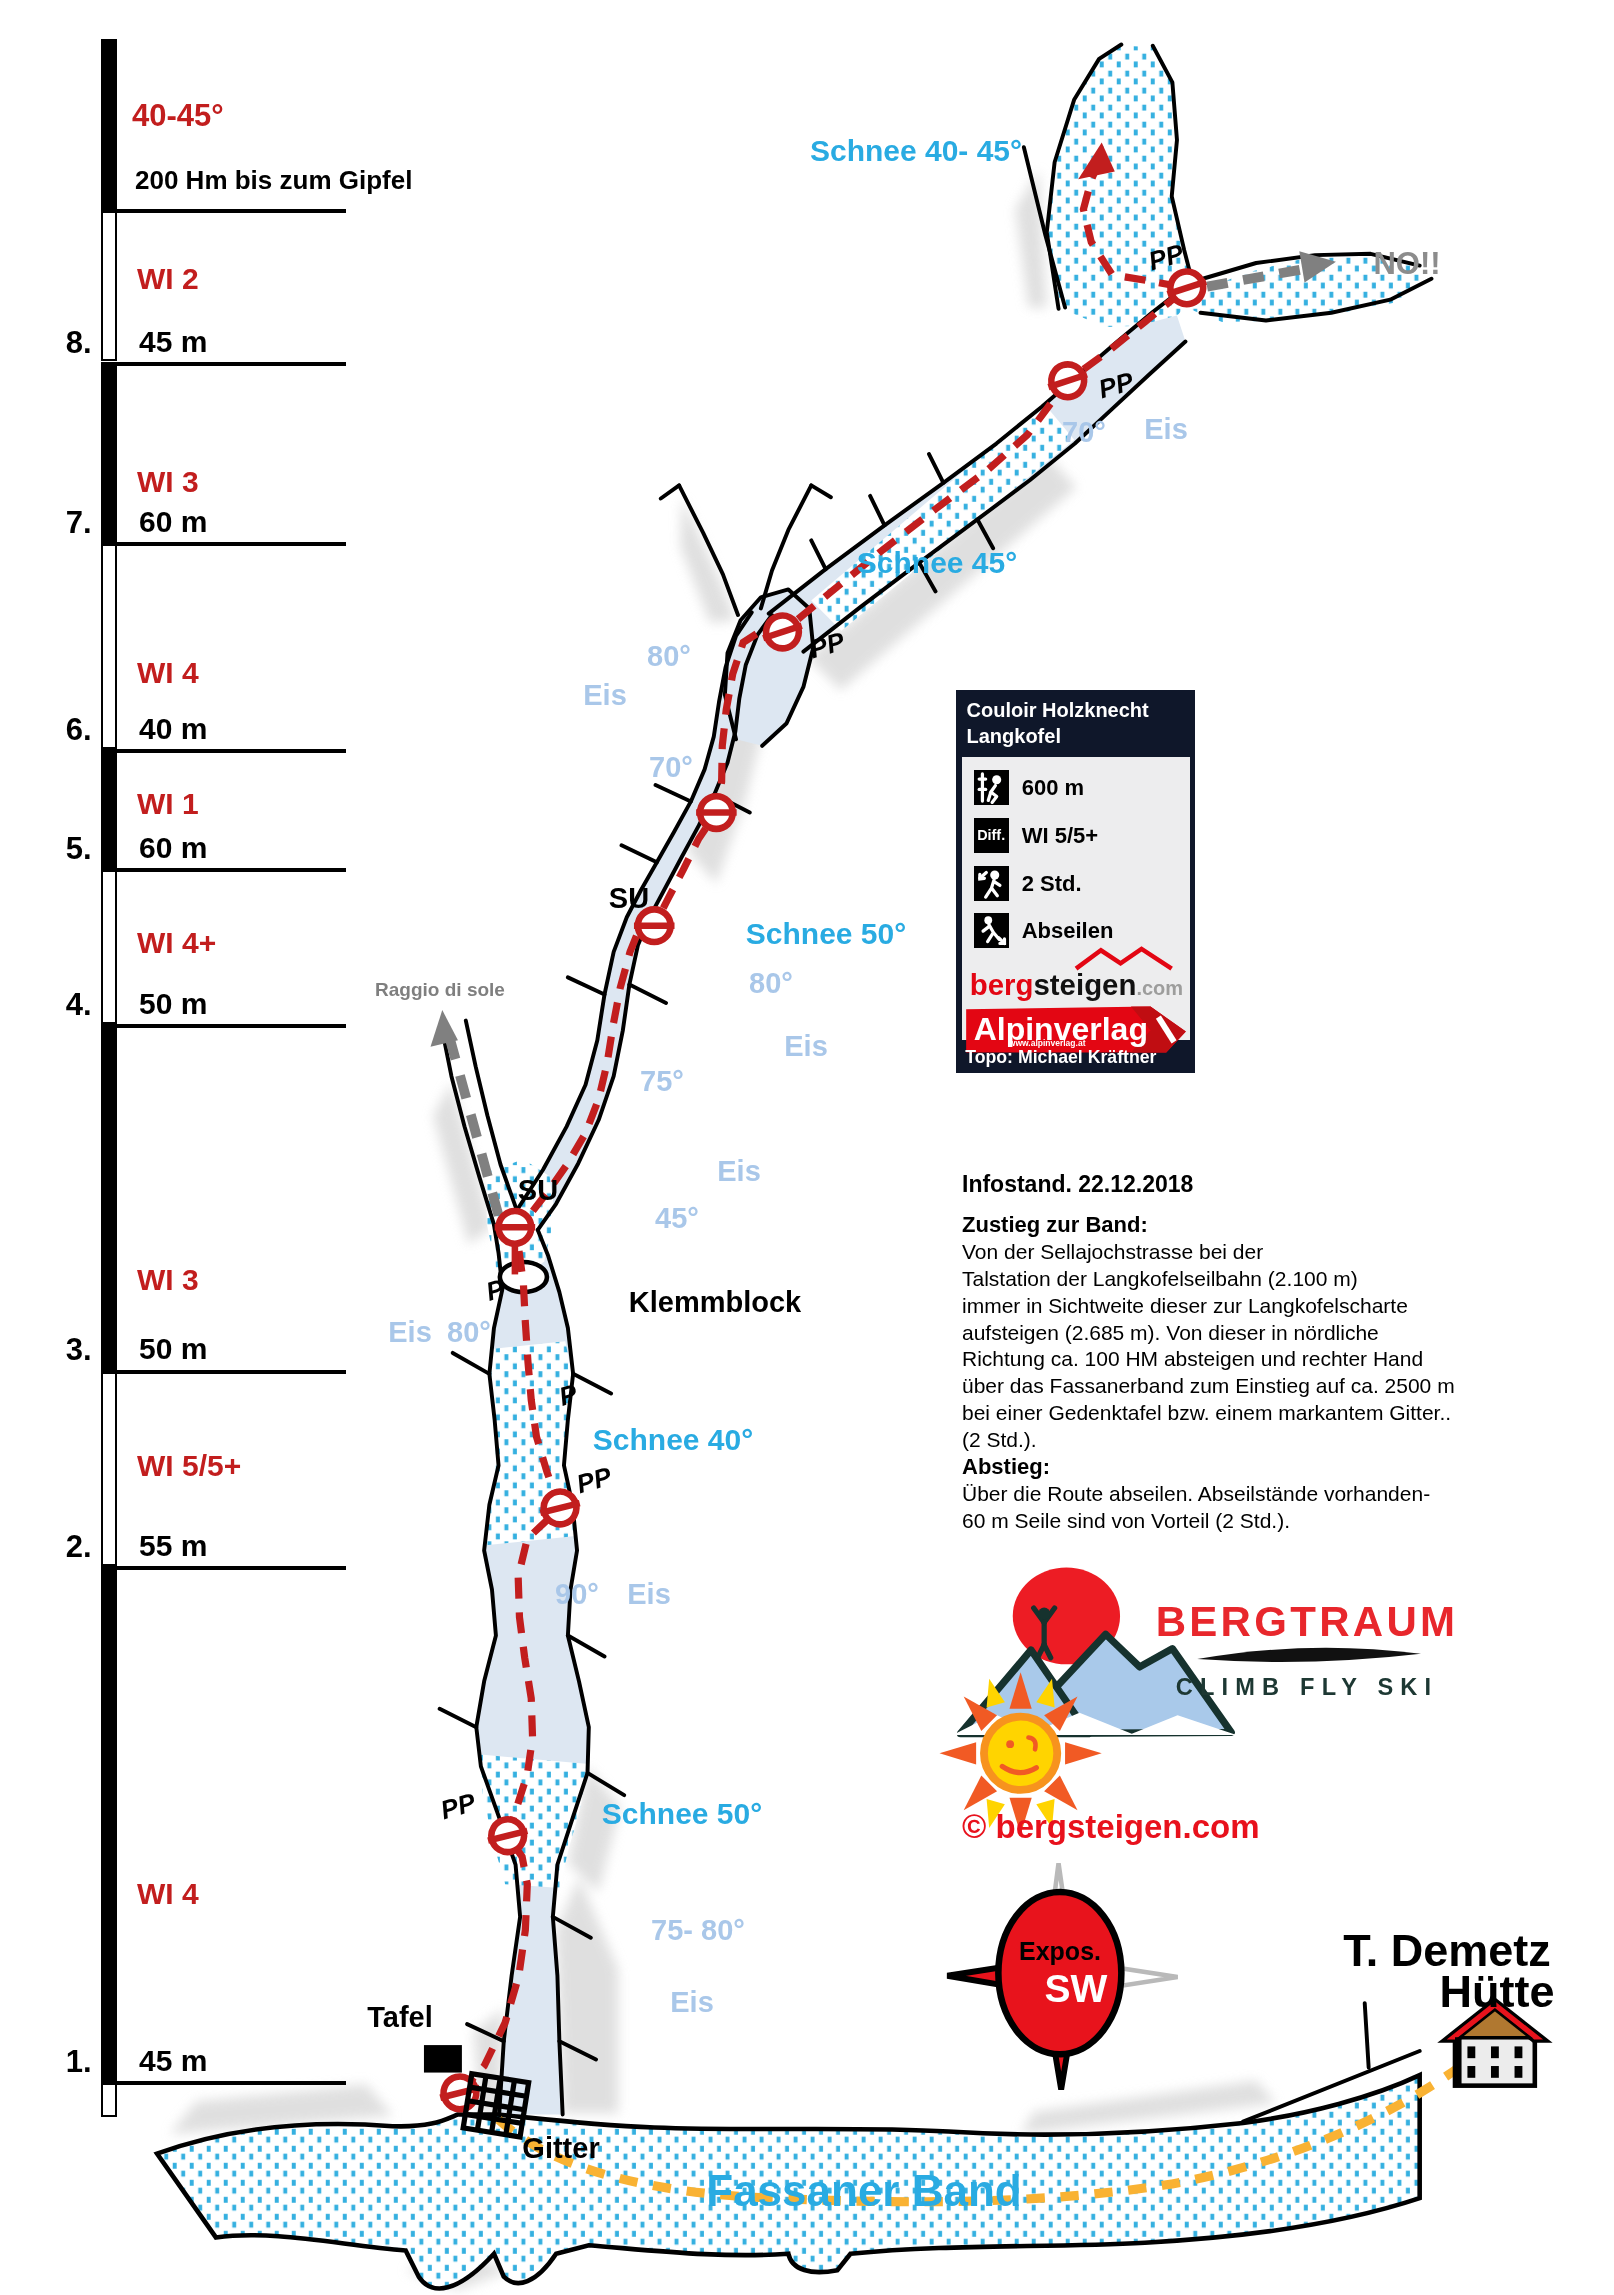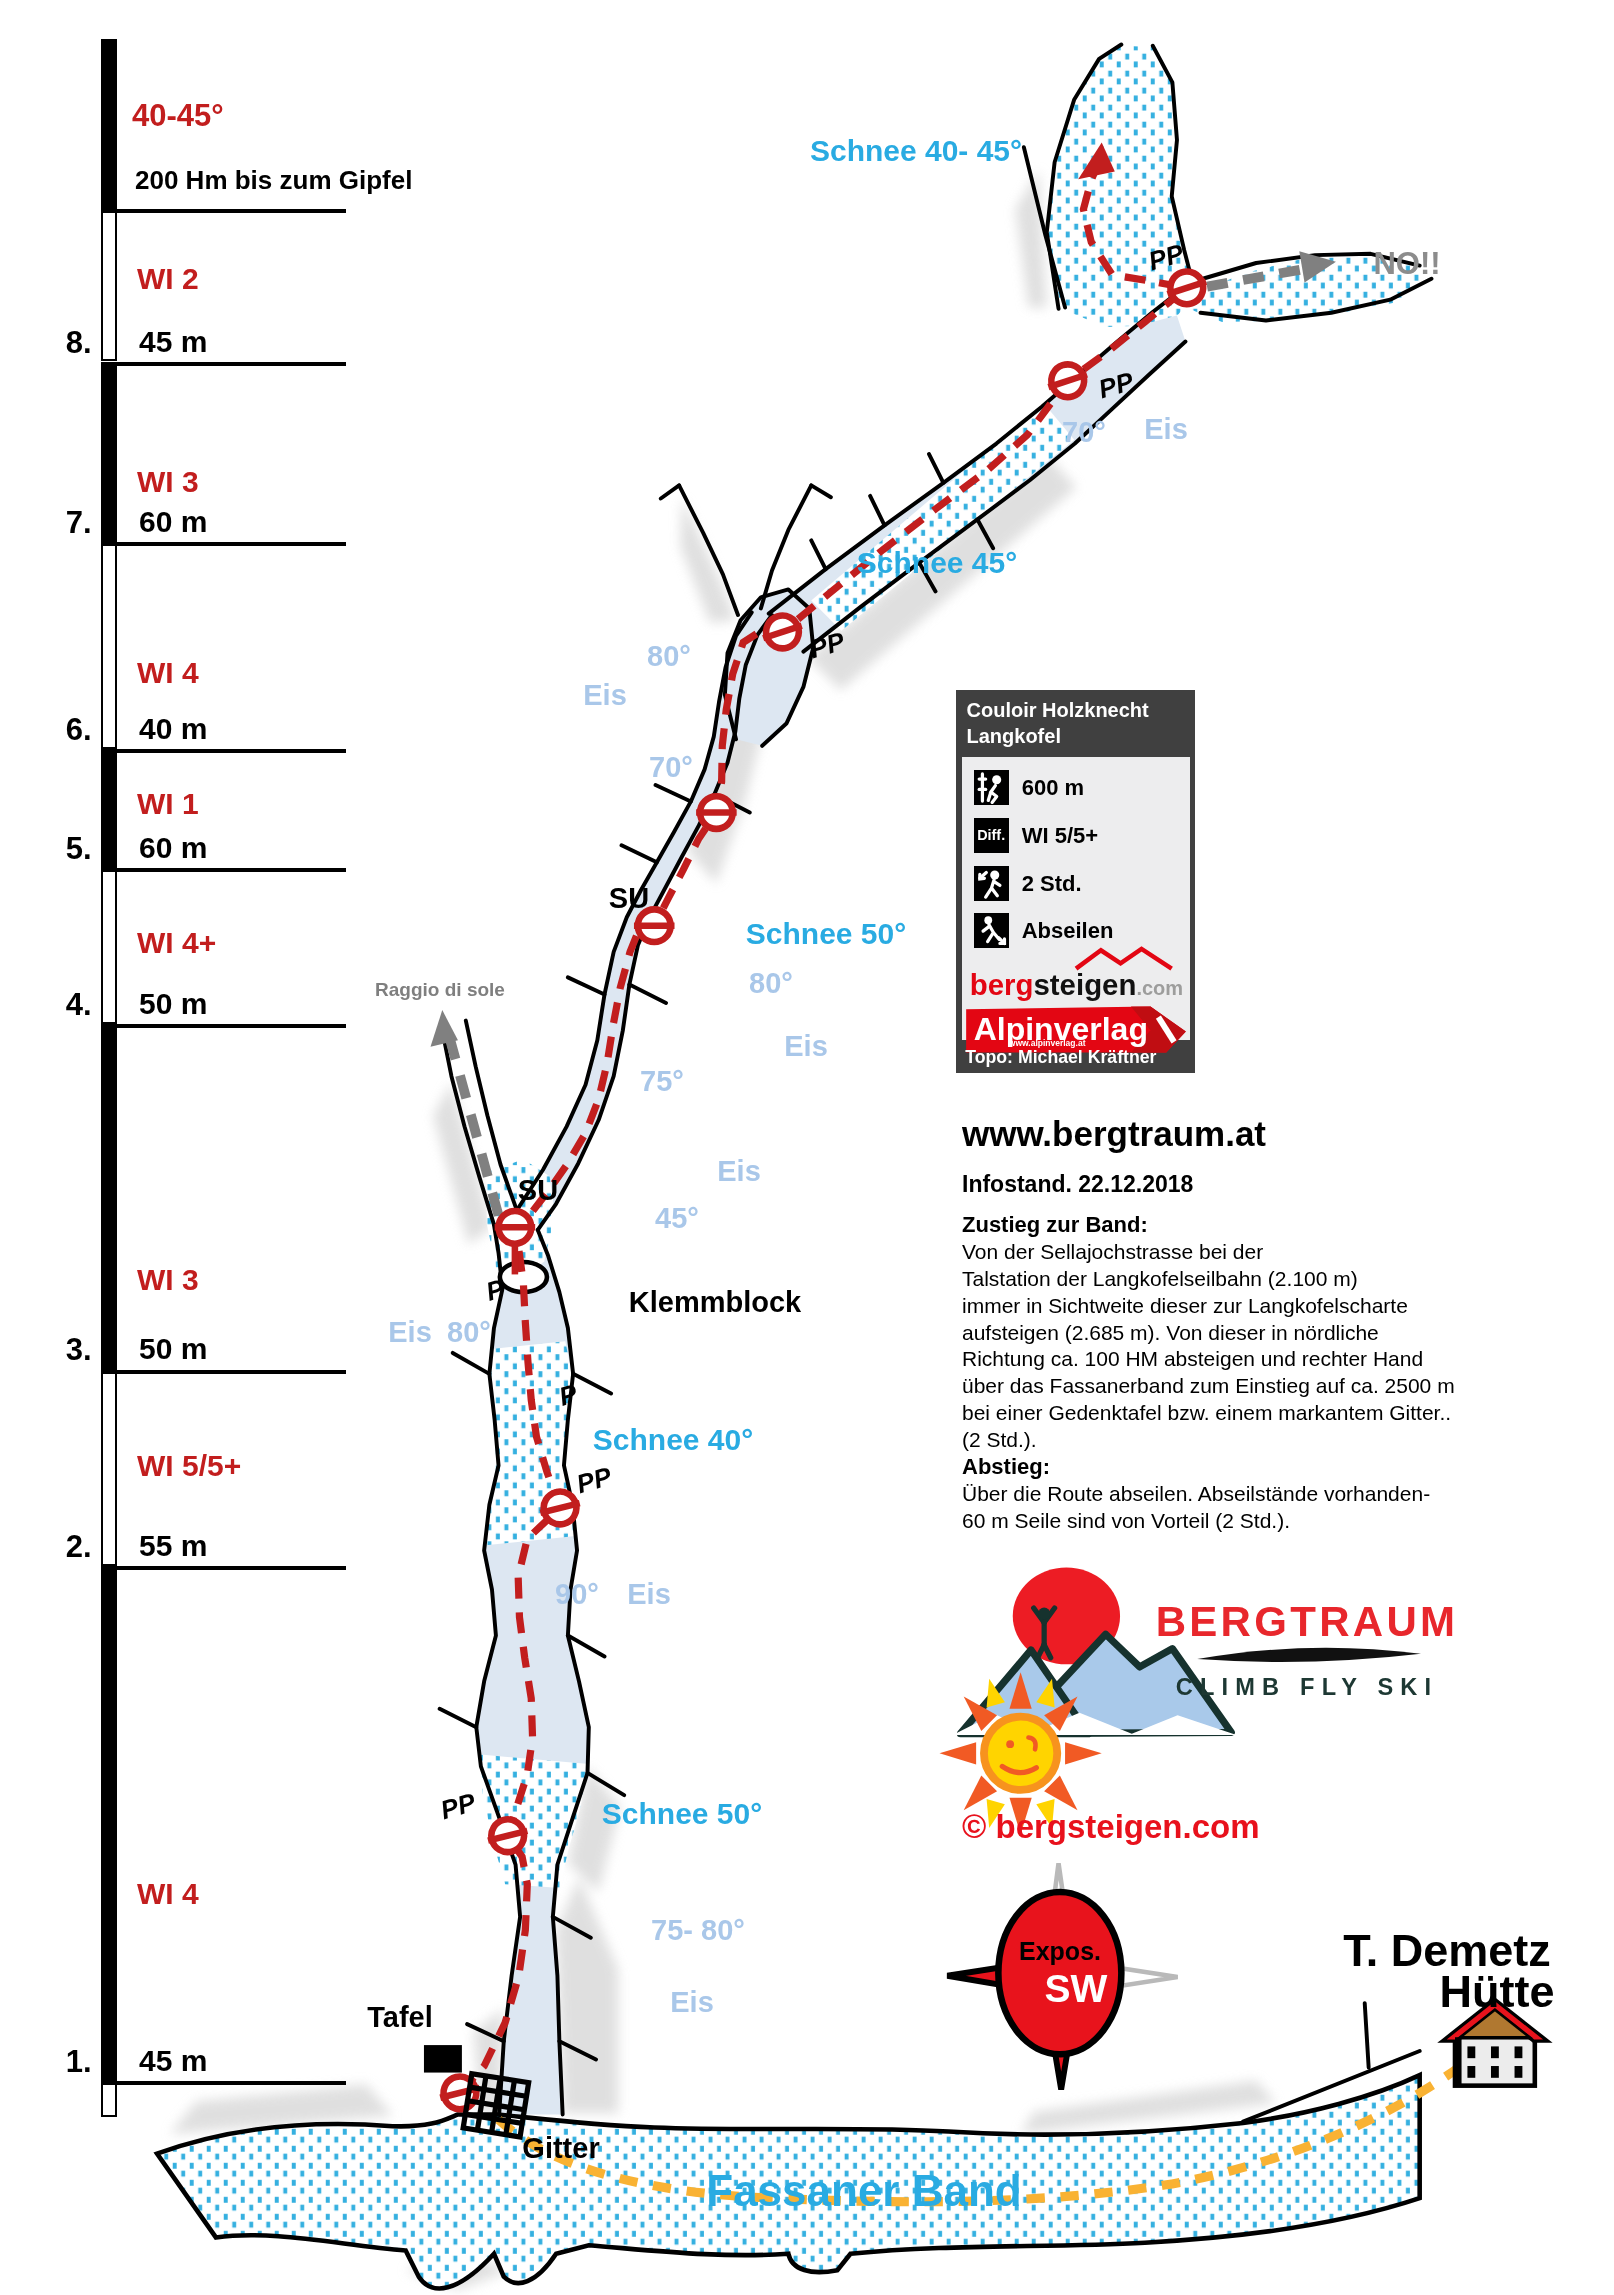--- a/index.html
+++ b/index.html
@@ -19,21 +19,21 @@
   .bar{position:absolute;left:101px;width:15.7px;box-sizing:border-box;border:2.6px solid #000;}
   .bar.solid{background:#000;}
   .bar.open{background:#fff;}
   .pline{position:absolute;left:103px;width:243px;height:3.9px;background:#000;}
   .pnum{position:absolute;left:19.6px;width:72px;text-align:right;font-weight:bold;font-size:31px;color:#000;}
   .pdiff{position:absolute;left:137px;font-weight:bold;font-size:30px;color:#c21e1e;white-space:nowrap;}
   .plen{position:absolute;left:139px;font-weight:bold;font-size:30px;color:#000;white-space:nowrap;}
   .topdeg{position:absolute;left:132px;font-weight:bold;font-size:31px;color:#c21e1e;}
   .topnote{position:absolute;left:135px;font-weight:bold;font-size:26px;color:#000;}
   
-  #infobox{position:absolute;left:956px;top:690px;width:239px;height:383px;background:#404040;}
+  #infobox{position:absolute;left:956px;top:690px;width:239px;height:383px;background:#0f172a;}
   #infobox .t1{position:absolute;left:10.5px;top:9.2px;color:#fff;font-weight:bold;font-size:20px;}
   #infobox .t2{position:absolute;left:10.5px;top:35px;color:#fff;font-weight:bold;font-size:20px;}
   #infobox .panel{position:absolute;left:5.9px;width:228px;top:67px;height:283px;background:#ededee;}
   .irow{position:absolute;left:11.8px;height:37px;}
   .icon{position:absolute;left:0;top:0;width:35px;height:35px;background:#000;}
   .icon svg{position:absolute;left:0;top:0;}
   .difftxt{position:absolute;left:0;top:9.2px;width:35px;text-align:center;color:#fff;font-weight:bold;font-size:14.4px;}
   .ilabel{position:absolute;left:48px;top:5.2px;font-weight:bold;font-size:22px;color:#000;white-space:nowrap;}
   .bslogo{position:absolute;left:7.9px;top:211px;font-weight:bold;font-size:29.4px;white-space:nowrap;}
   .bslogo .r{color:#e30613;} .bslogo .b{color:#111;} .bslogo .g{color:#9d9d9c;font-size:20px;}
@@ -429,21 +429,20 @@
           <polygon points="252,4 282,4 336,42 306,74 252,74 282,40" fill="#c00d12"></polygon>
           <line x1="294" y1="20" x2="318" y2="58" stroke="#fff" stroke-width="9"></line>
         </svg>
         <div class="atxt">Alpinverlag</div>
         <div class="aurl">www.alpinverlag.at</div>
       </div>
     </div>
     <div class="topo">Topo: Michael Kräftner</div>
   </div>
 
-  <div class="desc site" style="top:1114px;">www.bergtraum.at</div>
   <div class="desc date" style="top:1171px;">Infostand. 22.12.2018</div>
   <div class="desc dt" style="top:1212px;">Zustieg zur Band:</div>
   <div class="desc dl" style="top:1238px;">Von der Sellajochstrasse bei der</div>
   <div class="desc dl" style="top:1265px;">Talstation der Langkofelseilbahn (2.100 m)</div>
   <div class="desc dl" style="top:1292px;">immer in Sichtweite dieser zur Langkofelscharte</div>
   <div class="desc dl" style="top:1319px;">aufsteigen (2.685 m). Von dieser in nördliche</div>
   <div class="desc dl" style="top:1345px;">Richtung ca. 100 HM absteigen und rechter Hand</div>
   <div class="desc dl" style="top:1372px;">über das Fassanerband zum Einstieg auf ca. 2500 m</div>
   <div class="desc dl" style="top:1399px;">bei einer Gedenktafel bzw. einem markantem Gitter..</div>
   <div class="desc dl" style="top:1426px;">(2 Std.).</div>

